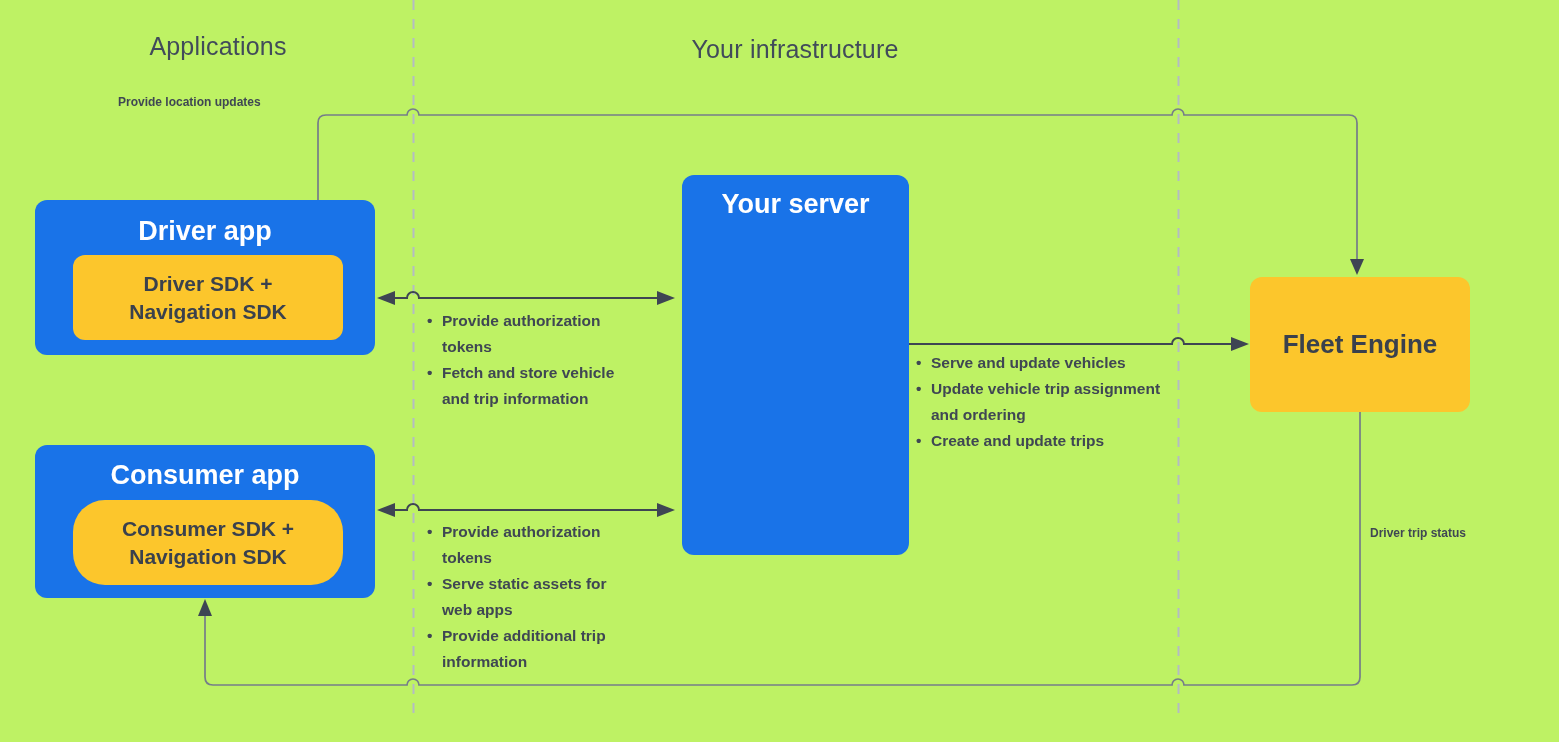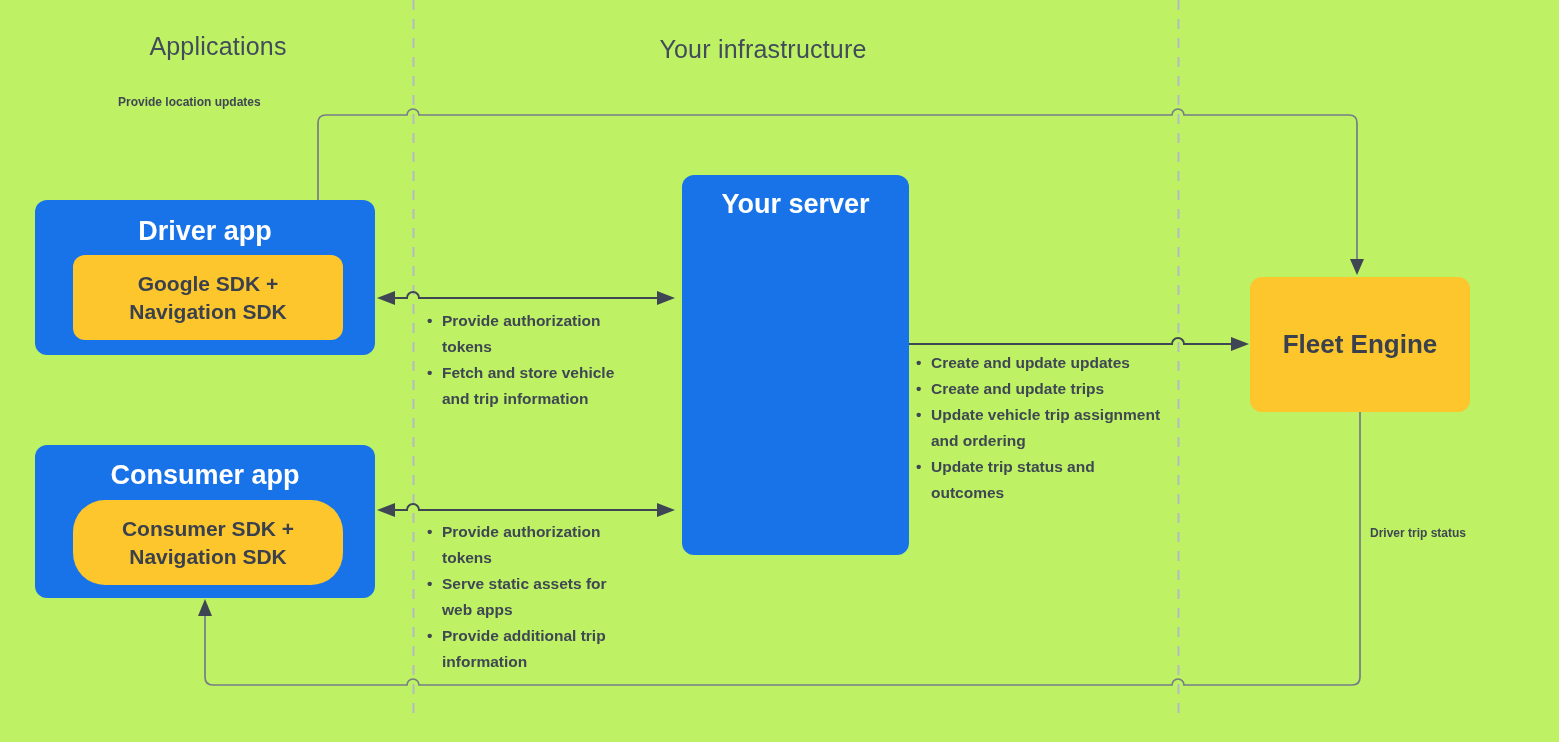--- a/index.html
+++ b/index.html
@@ -39,21 +39,21 @@
   ul.bullets { list-style:none; font-size:15.5px; font-weight:700; color:#3F4753; line-height:26px; }
   ul.bullets li { position:relative; padding-left:15px; }
   ul.bullets li::before { content:"\2022"; position:absolute; left:0; top:0; }
 </style>
 </head>
 <body>
 
 <div id="canvas">
 
   <div class="abs lane-header" style="left:58px; top:32px;">Applications</div>
-  <div class="abs lane-header" style="left:603px; top:35px;">Your infrastructure</div>
+  <div class="abs lane-header" style="left:635px; top:35px;">Your infrastructure</div>
 
   <svg id="wires" viewBox="0 0 1559 742" xmlns="http://www.w3.org/2000/svg">
 
     <line x1="413.5" y1="0" x2="413.5" y2="716" stroke="#B4BBC3" stroke-width="2" stroke-dasharray="10 9"></line>
     <line x1="1178.5" y1="0" x2="1178.5" y2="716" stroke="#B4BBC3" stroke-width="2" stroke-dasharray="10 9"></line>
 
     <path d="M318,256 L318,123 Q318,115 326,115 L407,115 A6,6 0 0 1 419,115 L1172,115 A6,6 0 0 1 1184,115 L1349,115 Q1357,115 1357,123 L1357,261" fill="none" stroke="#757D89" stroke-width="1.7"></path>
     <polygon points="1357,275 1350,259 1364,259" fill="#3E4553"></polygon>
 
     <path d="M394,298 L407,298 A6,6 0 0 1 419,298 L658,298" fill="none" stroke="#3E4553" stroke-width="2"></path>
@@ -67,21 +67,21 @@
     <path d="M902,344 L1172,344 A6,6 0 0 1 1184,344 L1231,344" fill="none" stroke="#3E4553" stroke-width="2"></path>
     <polygon points="1249,344 1231,337 1231,351" fill="#3E4553"></polygon>
 
     <path d="M1360,412 L1360,677 Q1360,685 1352,685 L1184,685 A6,6 0 0 0 1172,685 L419,685 A6,6 0 0 0 407,685 L213,685 Q205,685 205,677 L205,614" fill="none" stroke="#757D89" stroke-width="1.7"></path>
     <polygon points="205,599 198,616 212,616" fill="#3E4553"></polygon>
   </svg>
 
   <div class="abs blue-box" style="left:35px; top:200px; width:340px; height:155px;">
     <div class="blue-title abs" style="top:16px; left:0;">Driver app</div>
   </div>
-  <div class="abs yellow-box sdk-box" style="left:73px; top:255px; width:270px; height:85px;">Google SDK + Navigation SDK</div>
+  <div class="abs yellow-box sdk-box" style="left:73px; top:255px; width:270px; height:85px;">Driver SDK + Navigation SDK</div>
 
   <div class="abs blue-box" style="left:35px; top:445px; width:340px; height:153px;">
     <div class="blue-title abs" style="top:15px; left:0;">Consumer app</div>
   </div>
   <div class="abs yellow-box sdk-box" style="left:73px; top:500px; width:270px; height:85px;border-radius:32px;">Consumer SDK + Navigation SDK</div>
 
   <div class="abs blue-box" style="left:675px; top:175px; width:227px; height:380px;margin-left:7px;">
     <div class="blue-title abs" style="top:14px; left:0;">Your server</div>
   </div>
 
@@ -93,19 +93,18 @@
   <ul class="abs bullets" style="left:427px; top:308px; width:205px;">
       <li>Provide authorization tokens</li>
       <li>Fetch and store vehicle and trip information</li>
     </ul>
   <ul class="abs bullets" style="left:427px; top:519px; width:205px;">
       <li>Provide authorization tokens</li>
       <li>Serve static assets for web apps</li>
       <li>Provide additional trip information</li>
     </ul>
   <ul class="abs bullets" style="left:916px; top:350px; width:255px;">
-      <li>Create and update updates</li>
+      <li>Serve and update vehicles</li>
+      <li>Update vehicle trip assignment and ordering</li>
       <li>Create and update trips</li>
-      <li>Update vehicle trip assignment and ordering</li>
-      <li>Update trip status and outcomes</li>
     </ul>
 
 </div>
 
 </body></html>

